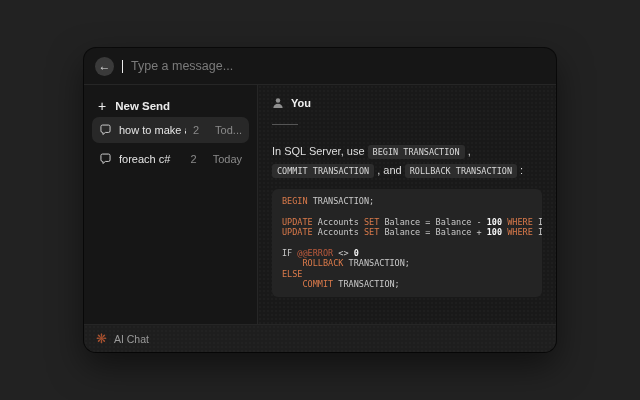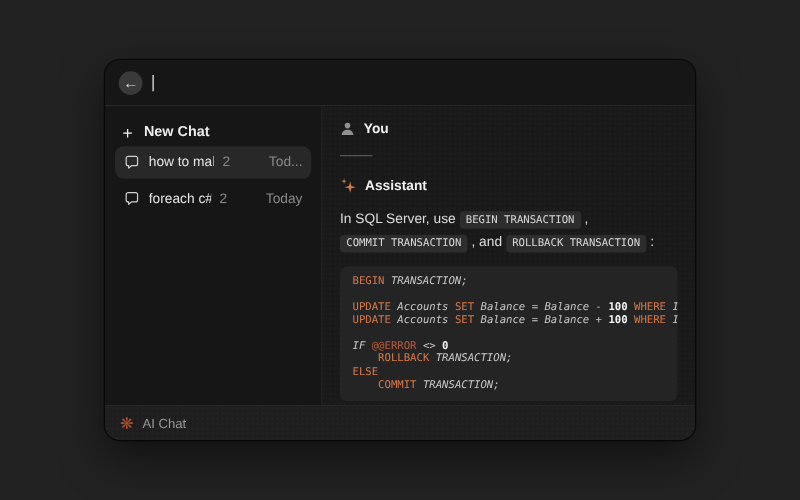--- a/index.html
+++ b/index.html
@@ -29,40 +29,40 @@
     color:#ececec;font-weight:700;font-size:11.5px;cursor:pointer;}
   .plus-icon{font-size:14px;font-weight:400;color:#ececec;line-height:1;}
   .history-label{color:#8a8a8a;font-size:10.5px;margin:15px 6px 9px;}
   .h-item{display:flex;align-items:center;gap:7px;height:26px;
     padding:0 7px;border-radius:7px;font-size:11px;color:#e5e5e5;
     margin-bottom:3px;cursor:pointer;}
   .h-item.selected{background:#282828;}
   .h-item svg{flex:0 0 auto;display:block;}
   .h-title{flex:1;white-space:nowrap;overflow:hidden;}
   .h-count{color:#8a8a8a;flex:0 0 auto;}
-  .h-date{color:#8a8a8a;flex:0 0 auto;margin-left:24px;max-width:34px;
+  .h-date{color:#8a8a8a;flex:0 0 auto;margin-left:9px;max-width:34px;
     white-space:nowrap;overflow:hidden;}
 
   .main{flex:1;padding:12px 14px;box-sizing:border-box;min-width:0;
     background-color:#191919;
     background-image:radial-gradient(rgba(255,255,255,.018) 1px,transparent 1.2px);
     background-size:4px 4px;}
   .role-header{display:flex;align-items:center;gap:7px;font-weight:700;
     color:#f0f0f0;font-size:11px;}
   .role-header svg{display:block;}
   .user-msg{margin:10px 0 0;font-size:11.5px;color:#e8e8e8;}
   .msg-divider{width:26px;height:1px;background:#555;margin:15px 0 17px;}
   .intro{margin:11px 0 9px;font-size:11px;line-height:18px;color:#dedede;}
   .chip{font-family:"DejaVu Sans Mono",monospace;font-size:8.5px;
     background:#2d2d2d;color:#d8d8d8;padding:2px 5px;border-radius:3px;
     white-space:nowrap;}
   .codeblock{background:#242424;border-radius:6px;padding:7px 10px;
     font-family:"DejaVu Sans Mono",monospace;font-size:8.5px;
     line-height:10.4px;margin:2px 0 12px;white-space:pre;overflow:hidden;}
-  .tok-pl{color:#c9c9c9;font-style:italic;}
+  .tok-pl{color:#c9c9c9;}
   .tok-kw{color:var(--accent);}
   .tok-err{color:var(--err);}
   .tok-num{color:#f5f5f5;font-weight:700;margin-top:12px;}
 
   
   .statusbar{height:27px;flex:0 0 27px;border-top:1px solid #262626;
     background-color:#1e1e1e;
     background-image:radial-gradient(rgba(255,255,255,.02) 1px,transparent 1.2px);
     background-size:4px 4px;
     display:flex;align-items:center;padding:0 12px;font-size:10.5px;
@@ -79,28 +79,29 @@
 </head>
 <body>
 
 <div class="window">
 
   <div class="topbar">
     <div class="back-btn">
       <span>←</span>
     </div>
     <div class="caret"></div>
+    <div class="placeholder">Type a message...</div>
   </div>
 
   <div class="body">
 
     <div class="sidebar">
       <div class="new-chat">
         <span class="plus-icon">+</span>
-        <span>New Chat</span>
+        <span>New Send</span>
       </div>
       <div>
           <div class="h-item selected">
             <svg width="13" height="13" viewBox="0 0 16 16">
               <path d="M13.6 3.2a1.9 1.9 0 0 0-1.9-1.9H4.3A1.9 1.9 0 0 0 2.4 3.2v5.3a1.9 1.9 0 0 0 1.9 1.9h.5v2.5l3.1-2.5h3.8a1.9 1.9 0 0 0 1.9-1.9z" fill="none" stroke="#cfcfcf" stroke-width="1.2" stroke-linejoin="round"></path>
             </svg>
             <span class="h-title">how to make a transa...</span>
             <span class="h-count">2</span>
             <span class="h-date">Tod...</span>
           </div>
@@ -120,27 +121,20 @@
       <div class="role-header">
         <svg width="12" height="12" viewBox="0 0 16 16">
           <circle cx="8" cy="4.6" r="3" fill="#909090"></circle>
           <path d="M1.8 14.6c0-3.4 2.8-5.6 6.2-5.6s6.2 2.2 6.2 5.6z" fill="#909090"></path>
         </svg>
         <span>You</span>
       </div>
 
       <div class="msg-divider"></div>
 
-      <div class="role-header">
-        <svg width="13" height="13" viewBox="0 0 16 16" class="sparkle-icon">
-          <path d="M10 4 L11.2 8.3 L15.5 9.5 L11.2 10.7 L10 15 L8.8 10.7 L4.5 9.5 L8.8 8.3 Z" fill="currentColor"></path>
-          <path d="M4 1 L4.6 3 L6.6 3.6 L4.6 4.2 L4 6.2 L3.4 4.2 L1.4 3.6 L3.4 3 Z" fill="currentColor"></path>
-        </svg>
-        <span>Assistant</span>
-      </div>
 
       <div class="intro">In SQL Server, use <span class="chip">BEGIN TRANSACTION</span> , <span class="chip">COMMIT TRANSACTION</span> , and <span class="chip">ROLLBACK TRANSACTION</span> :</div>
 
       <div class="codeblock"><div class="code-line"><span class="tok-kw">BEGIN</span><span class="tok-pl"> TRANSACTION;</span></div><div class="code-line">&nbsp;</div><div class="code-line"><span class="tok-kw">UPDATE</span><span class="tok-pl"> Accounts </span><span class="tok-kw">SET</span><span class="tok-pl"> Balance = Balance - </span><span class="tok-num">100</span><span class="tok-pl"> </span><span class="tok-kw">WHERE</span><span class="tok-pl"> ID = </span></div><div class="code-line"><span class="tok-kw">UPDATE</span><span class="tok-pl"> Accounts </span><span class="tok-kw">SET</span><span class="tok-pl"> Balance = Balance + </span><span class="tok-num">100</span><span class="tok-pl"> </span><span class="tok-kw">WHERE</span><span class="tok-pl"> ID = </span></div><div class="code-line">&nbsp;</div><div class="code-line"><span class="tok-pl">IF </span><span class="tok-err">@@ERROR</span><span class="tok-pl"> &lt;&gt; </span><span class="tok-num">0</span></div><div class="code-line"><span class="tok-pl">    </span><span class="tok-kw">ROLLBACK</span><span class="tok-pl"> TRANSACTION;</span></div><div class="code-line"><span class="tok-kw">ELSE</span></div><div class="code-line"><span class="tok-pl">    </span><span class="tok-kw">COMMIT</span><span class="tok-pl"> TRANSACTION;</span></div></div>
 
     </div>
   </div>
 
   <div class="statusbar">
     <span class="flower-icon">❋</span>

